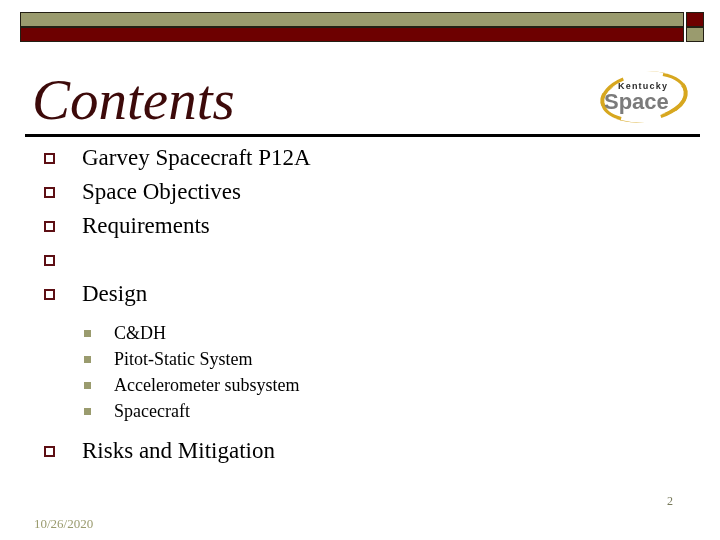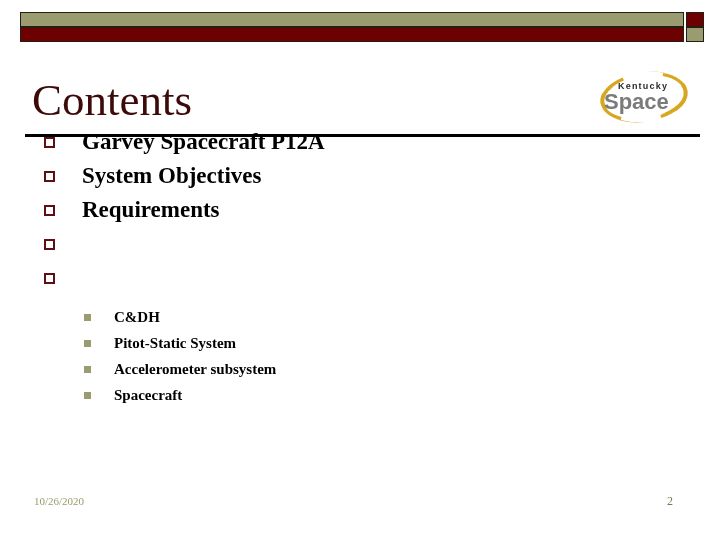--- a/index.html
+++ b/index.html
@@ -54,25 +54,26 @@
     margin-left: 2px;
   }
   .olive   { background: #9a9b6e; }
   .maroon  { background: #6d0000; }
 
   
   .title {
     position: absolute;
     left: 32px;
     top: 74px;
-    font-size: 45px;
+    font-size: 57px;
     line-height: 52px;
     color: #3d0a0a;
     letter-spacing: 0px;
     white-space: nowrap;
+    font-style: italic;
   }
 
   .title-rule {
     position: absolute;
     left: 25px;
     top: 134px;
     width: 675px;
     height: 3px;
     background: #000000;
   }
@@ -85,23 +86,22 @@
     width: 112px;
     height: 58px;
     text-align: right;
   }
   .logo svg { display: block; }
 
   
   .content {
     position: absolute;
     left: 0;
-    top: 125px;
+    top: 141px;
     width: 720px;
-    font-weight: bold;
   }
 
   .lvl1 {
     position: relative;
     height: 34px;
     padding-left: 82px;
     font-size: 23px;
     line-height: 34px;
     color: #000000;
     white-space: nowrap;
@@ -117,21 +117,21 @@
     box-sizing: content-box;
   }
 
   .sub-list {
     margin-top: 9px;
   }
   .lvl2 {
     position: relative;
     height: 26px;
     padding-left: 114px;
-    font-size: 15px;
+    font-size: 18px;
     line-height: 26px;
     color: #000000;
     white-space: nowrap;
   }
   .lvl2 .bullet2 {
     position: absolute;
     left: 84px;
     top: 10px;
     width: 7px;
     height: 7px;
@@ -139,22 +139,22 @@
   }
 
   .lvl1.last {
     margin-top: 10px;
   }
 
   
   .footer-date {
     position: absolute;
     left: 34px;
-    top: 495px;
-    font-size: 11px;
+    top: 517px;
+    font-size: 13px;
     line-height: 13px;
     color: #9a9b6e;
     font-family: "Liberation Serif", "DejaVu Serif", serif;
   }
   .footer-page {
     position: absolute;
     left: 660px;
     top: 495px;
     width: 20px;
     text-align: center;
@@ -194,31 +194,32 @@
   </div>
 
   <div class="content">
 
     <div class="lvl1">
       <span class="bullet1"></span>
       <span>Garvey Spacecraft P12A</span>
     </div>
     <div class="lvl1">
       <span class="bullet1"></span>
-      <span>System Objectives</span>
+      <span>Space Objectives</span>
     </div>
     <div class="lvl1">
       <span class="bullet1"></span>
       <span>Requirements</span>
     </div>
     <div class="lvl1">
       <span class="bullet1"></span>
     </div>
     <div class="lvl1">
       <span class="bullet1"></span>
+      <span>Design</span>
     </div>
 
     <div class="sub-list">
       <div class="lvl2">
         <span class="bullet2"></span>
         <span>C&amp;DH</span>
       </div>
       <div class="lvl2">
         <span class="bullet2"></span>
         <span>Pitot-Static System</span>
@@ -226,19 +227,23 @@
       <div class="lvl2">
         <span class="bullet2"></span>
         <span>Accelerometer subsystem</span>
       </div>
       <div class="lvl2">
         <span class="bullet2"></span>
         <span>Spacecraft</span>
       </div>
     </div>
 
+    <div class="lvl1 last">
+      <span class="bullet1"></span>
+      <span>Risks and Mitigation</span>
+    </div>
 
   </div>
 
   <div class="footer-date">10/26/2020</div>
   <div class="footer-page">2</div>
 
 </div>
 
 </body></html>

